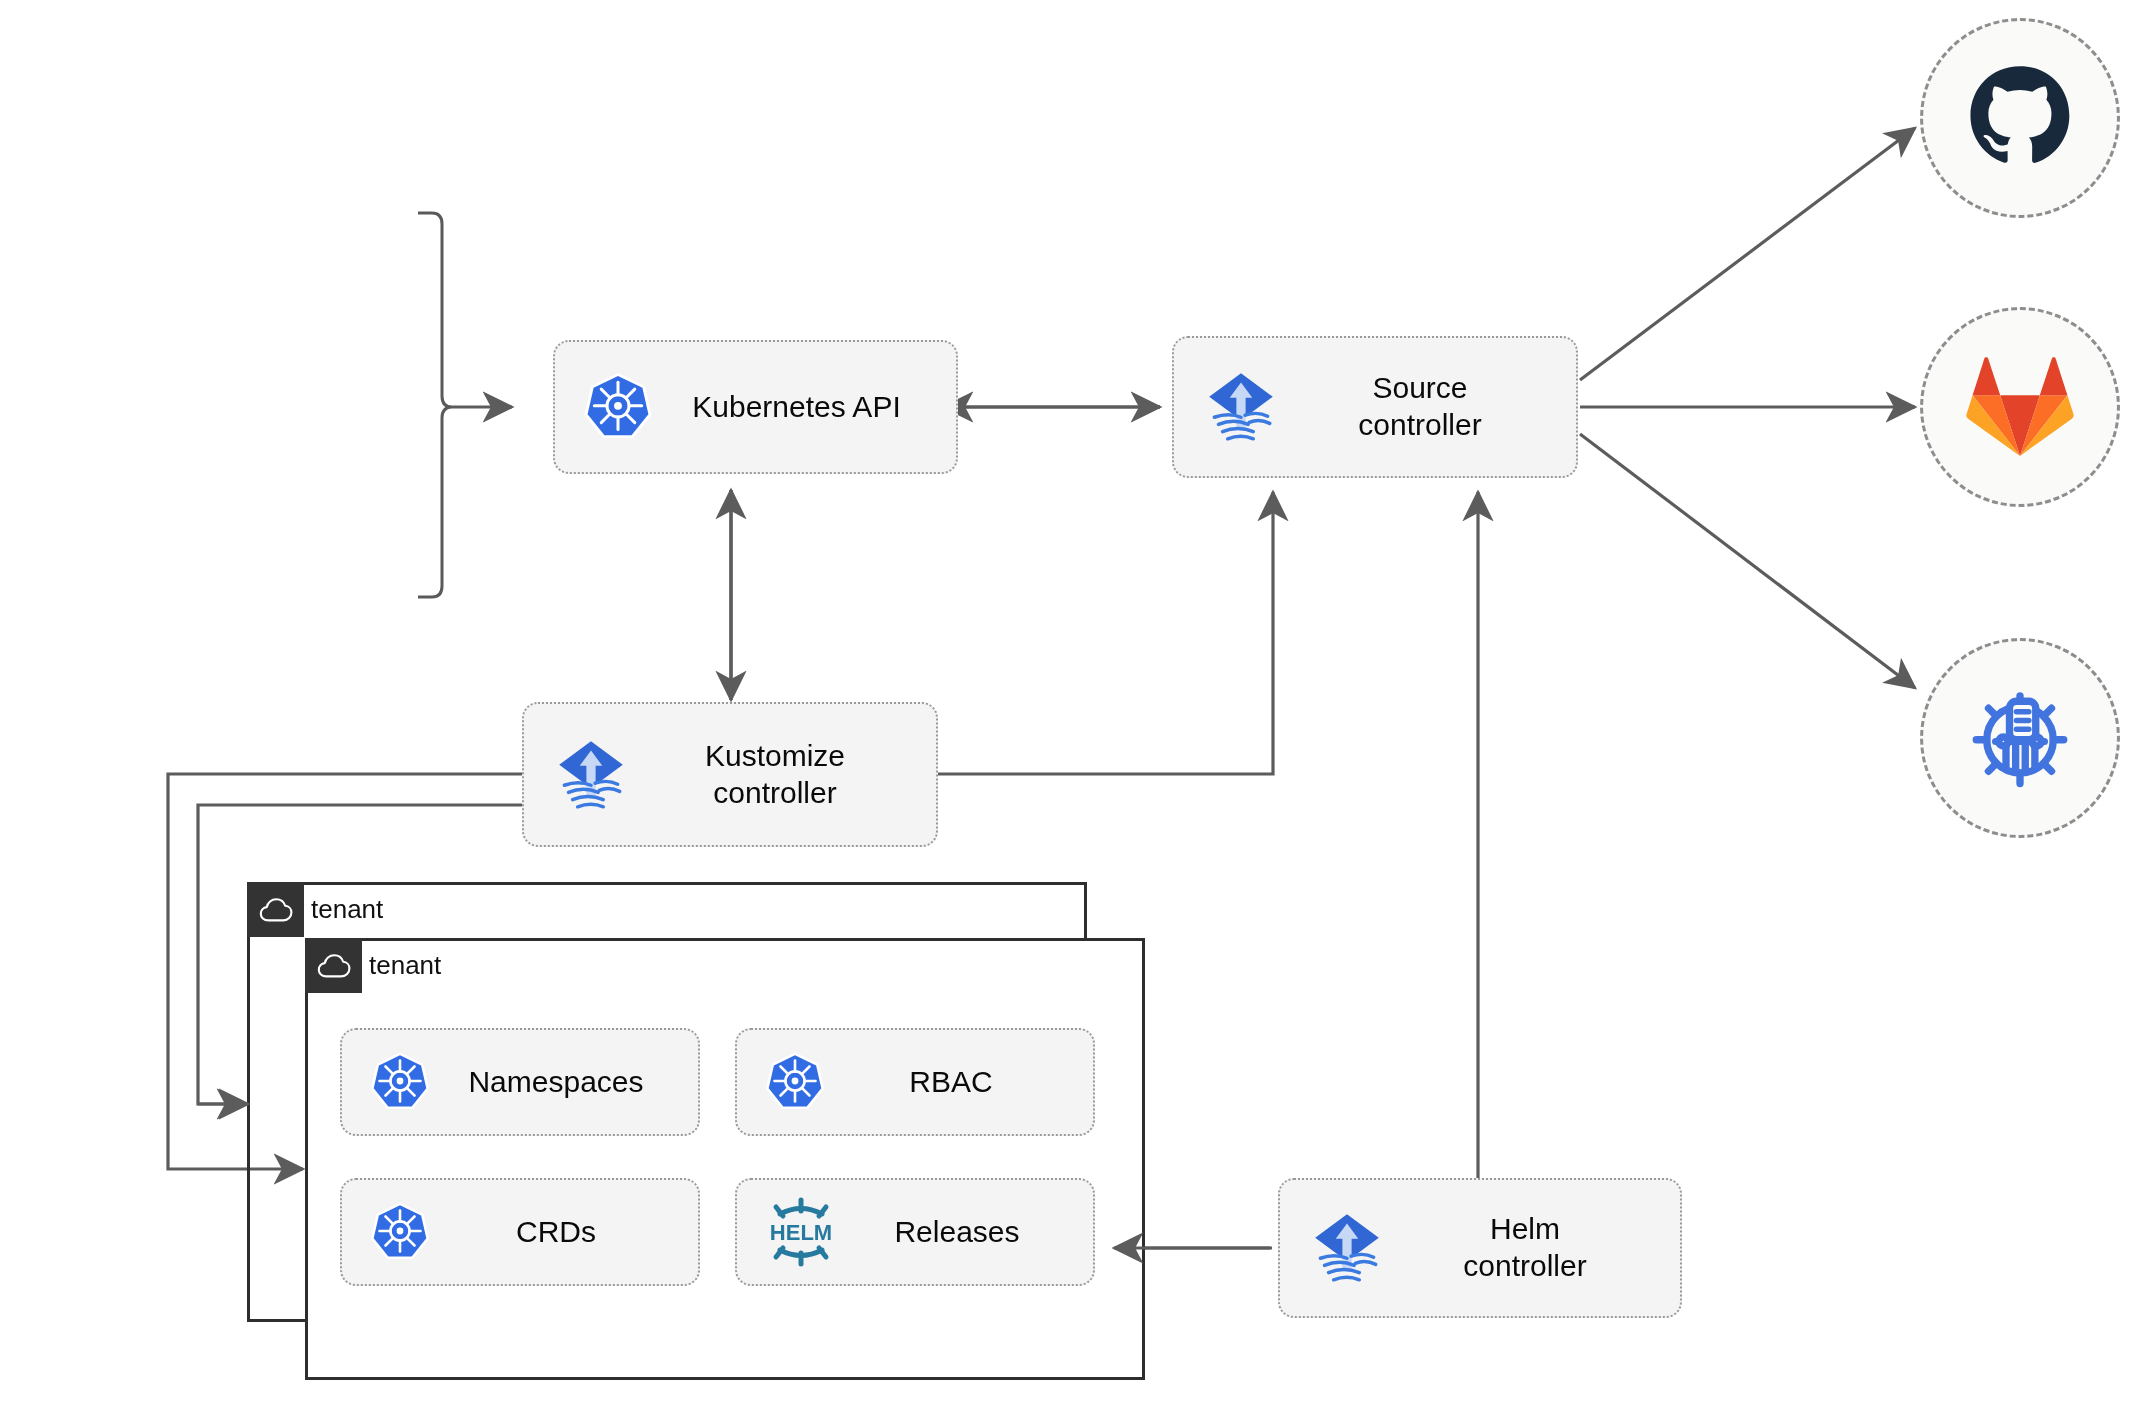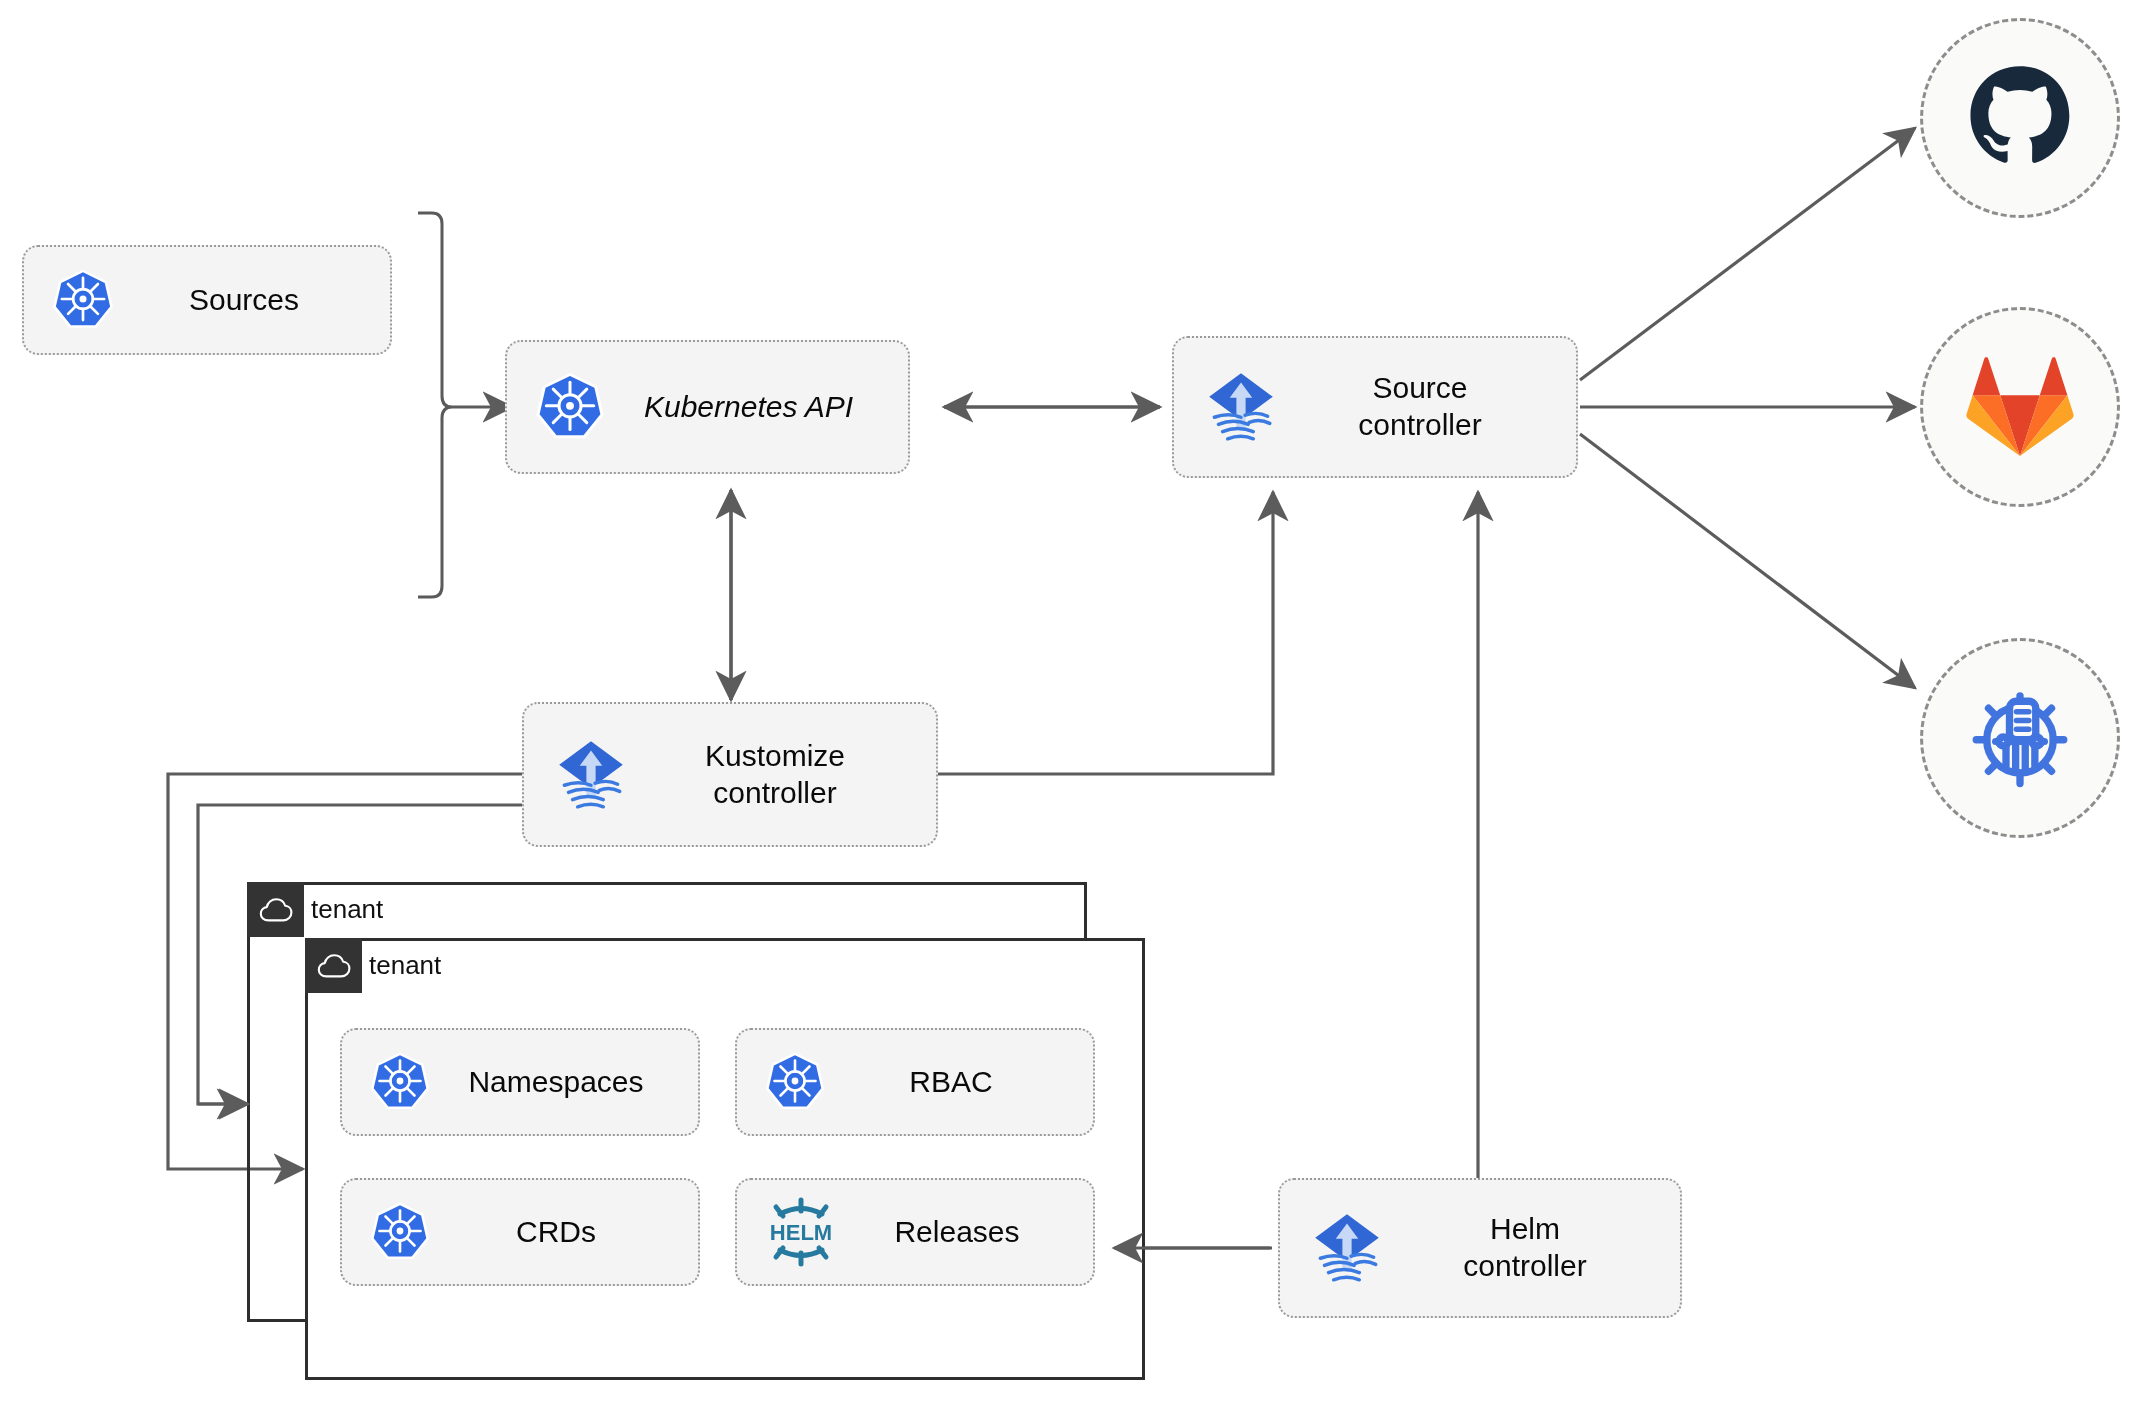--- a/index.html
+++ b/index.html
@@ -121,44 +121,23 @@
 
     <path class="wire" d="M 1580,434 L 1915,688" marker-end="url(#ah)"></path>
 
     <path class="wire" d="M 1270,1248 L 1112,1248" marker-end="url(#ah)"></path>
 
     <path class="wire" d="M 522,774 L 168,774 L 168,1169 L 302,1169" marker-end="url(#ah)"></path>
 
     <path class="wire" d="M 522,805 L 198,805 L 198,1104 L 246,1104" marker-end="url(#ah)"></path>
   </svg>
 
-  <div class="node row" style="left:22px;top:245px;width:370px;height:110px;">
-    <span class="nicon">
-      <svg width="66" height="66" viewBox="0 0 64 64" xmlns="http://www.w3.org/2000/svg">
-        <path d="M32 2.6 L55.3 13.8 L61.1 39 L45 59 L19 59 L2.9 39 L8.7 13.8 Z" fill="#ffffff"></path>
-        <path d="M32 5.2 L53.1 15.4 L58.3 38.3 L43.7 56.4 L20.3 56.4 L5.7 38.3 L10.9 15.4 Z" fill="#326ce5"></path>
-        <g fill="none" stroke="#ffffff" stroke-width="2.6" stroke-linecap="round">
-          <circle cx="32" cy="31" r="9.6"></circle>
-          <path d="M32 10.5 L32 21.4"></path>
-            <path d="M32 40.6 L32 51.5"></path>
-          <path d="M11.5 31 L22.4 31"></path>
-            <path d="M41.6 31 L52.5 31"></path>
-          <path d="M17.5 16.5 L25.2 24.2"></path>
-            <path d="M38.8 37.8 L46.5 45.5"></path>
-          <path d="M46.5 16.5 L38.8 24.2"></path>
-            <path d="M25.2 37.8 L17.5 45.5"></path>
-        </g>
-        <circle cx="32" cy="31" r="3.4" fill="#ffffff"></circle>
-      </svg>
-    </span>
-    <span class="nlabel">Sources</span>
-  </div>
-
-
-  <div class="node row" style="left:505px;top:340px;width:405px;height:134px;font-style:italic;">
+
+
+  <div class="node row" style="left:553px;top:340px;width:405px;height:134px;">
     <span class="nicon">
       <svg width="74" height="74" viewBox="0 0 64 64" xmlns="http://www.w3.org/2000/svg">
         <path d="M32 2.6 L55.3 13.8 L61.1 39 L45 59 L19 59 L2.9 39 L8.7 13.8 Z" fill="#ffffff"></path>
         <path d="M32 5.2 L53.1 15.4 L58.3 38.3 L43.7 56.4 L20.3 56.4 L5.7 38.3 L10.9 15.4 Z" fill="#326ce5"></path>
         <g fill="none" stroke="#ffffff" stroke-width="2.6" stroke-linecap="round">
           <circle cx="32" cy="31" r="9.6"></circle>
           <path d="M32 10.5 L32 21.4"></path>
             <path d="M32 40.6 L32 51.5"></path>
           <path d="M11.5 31 L22.4 31"></path>
             <path d="M41.6 31 L52.5 31"></path>

